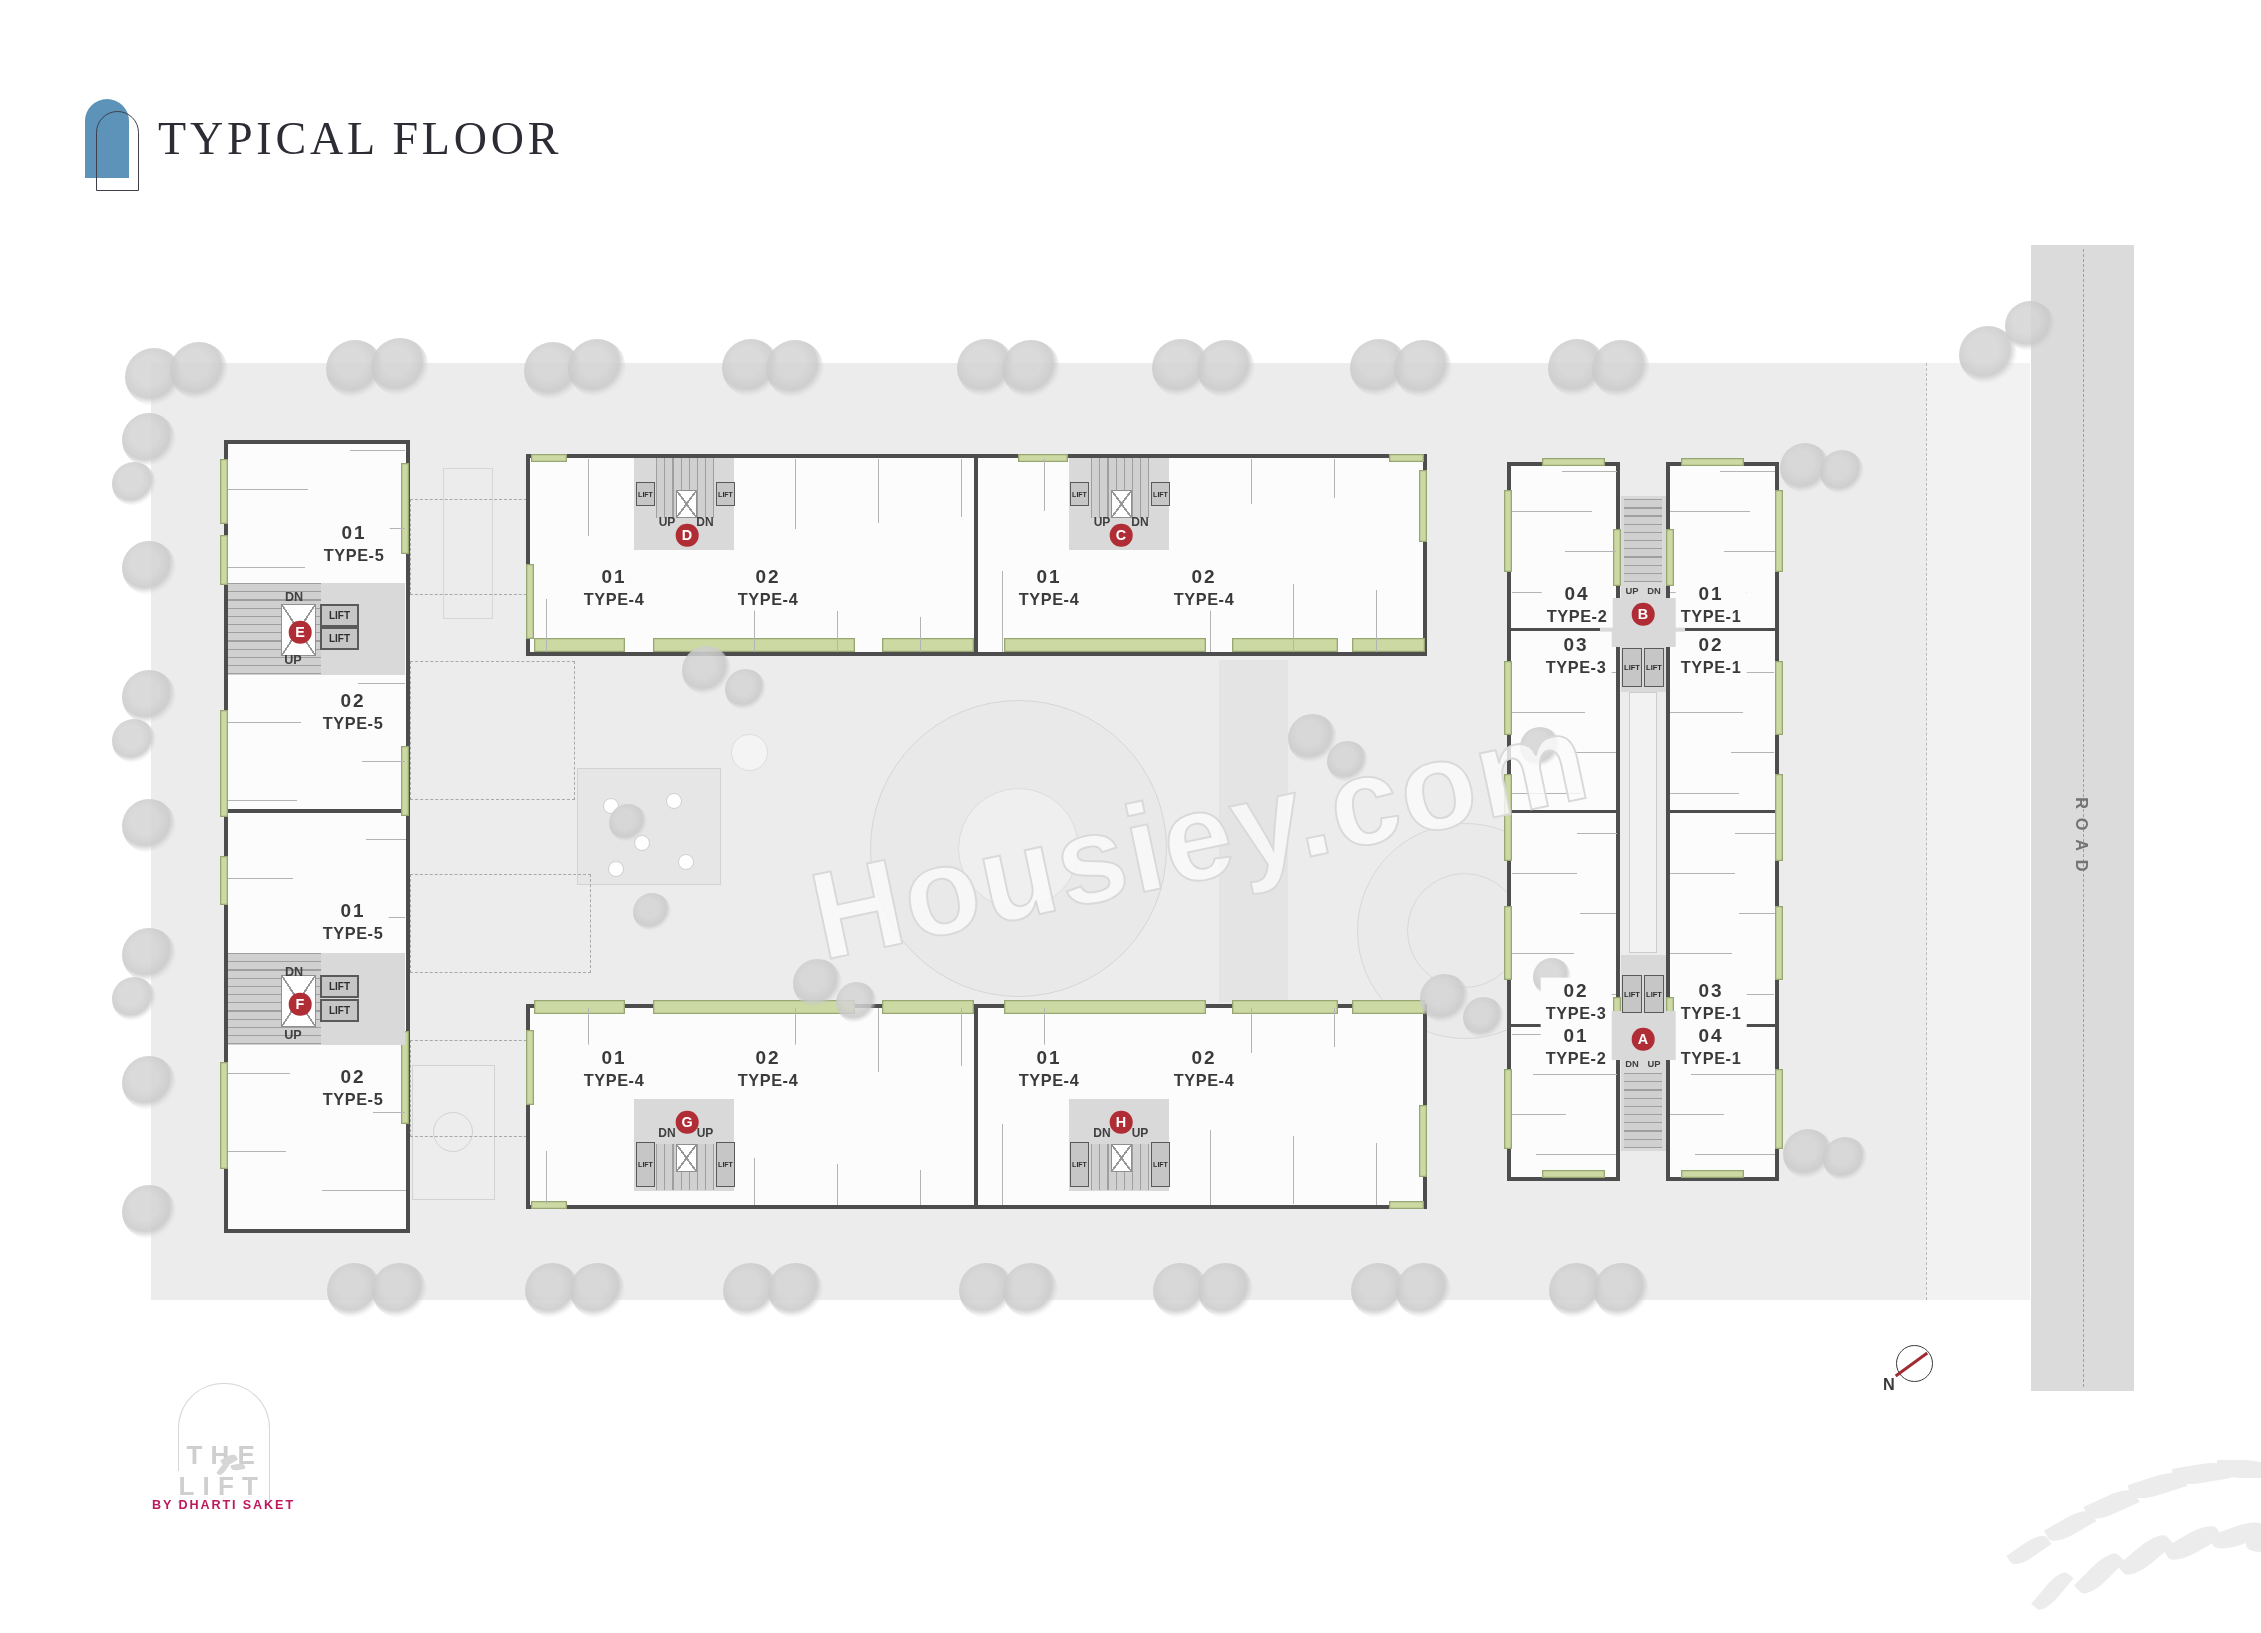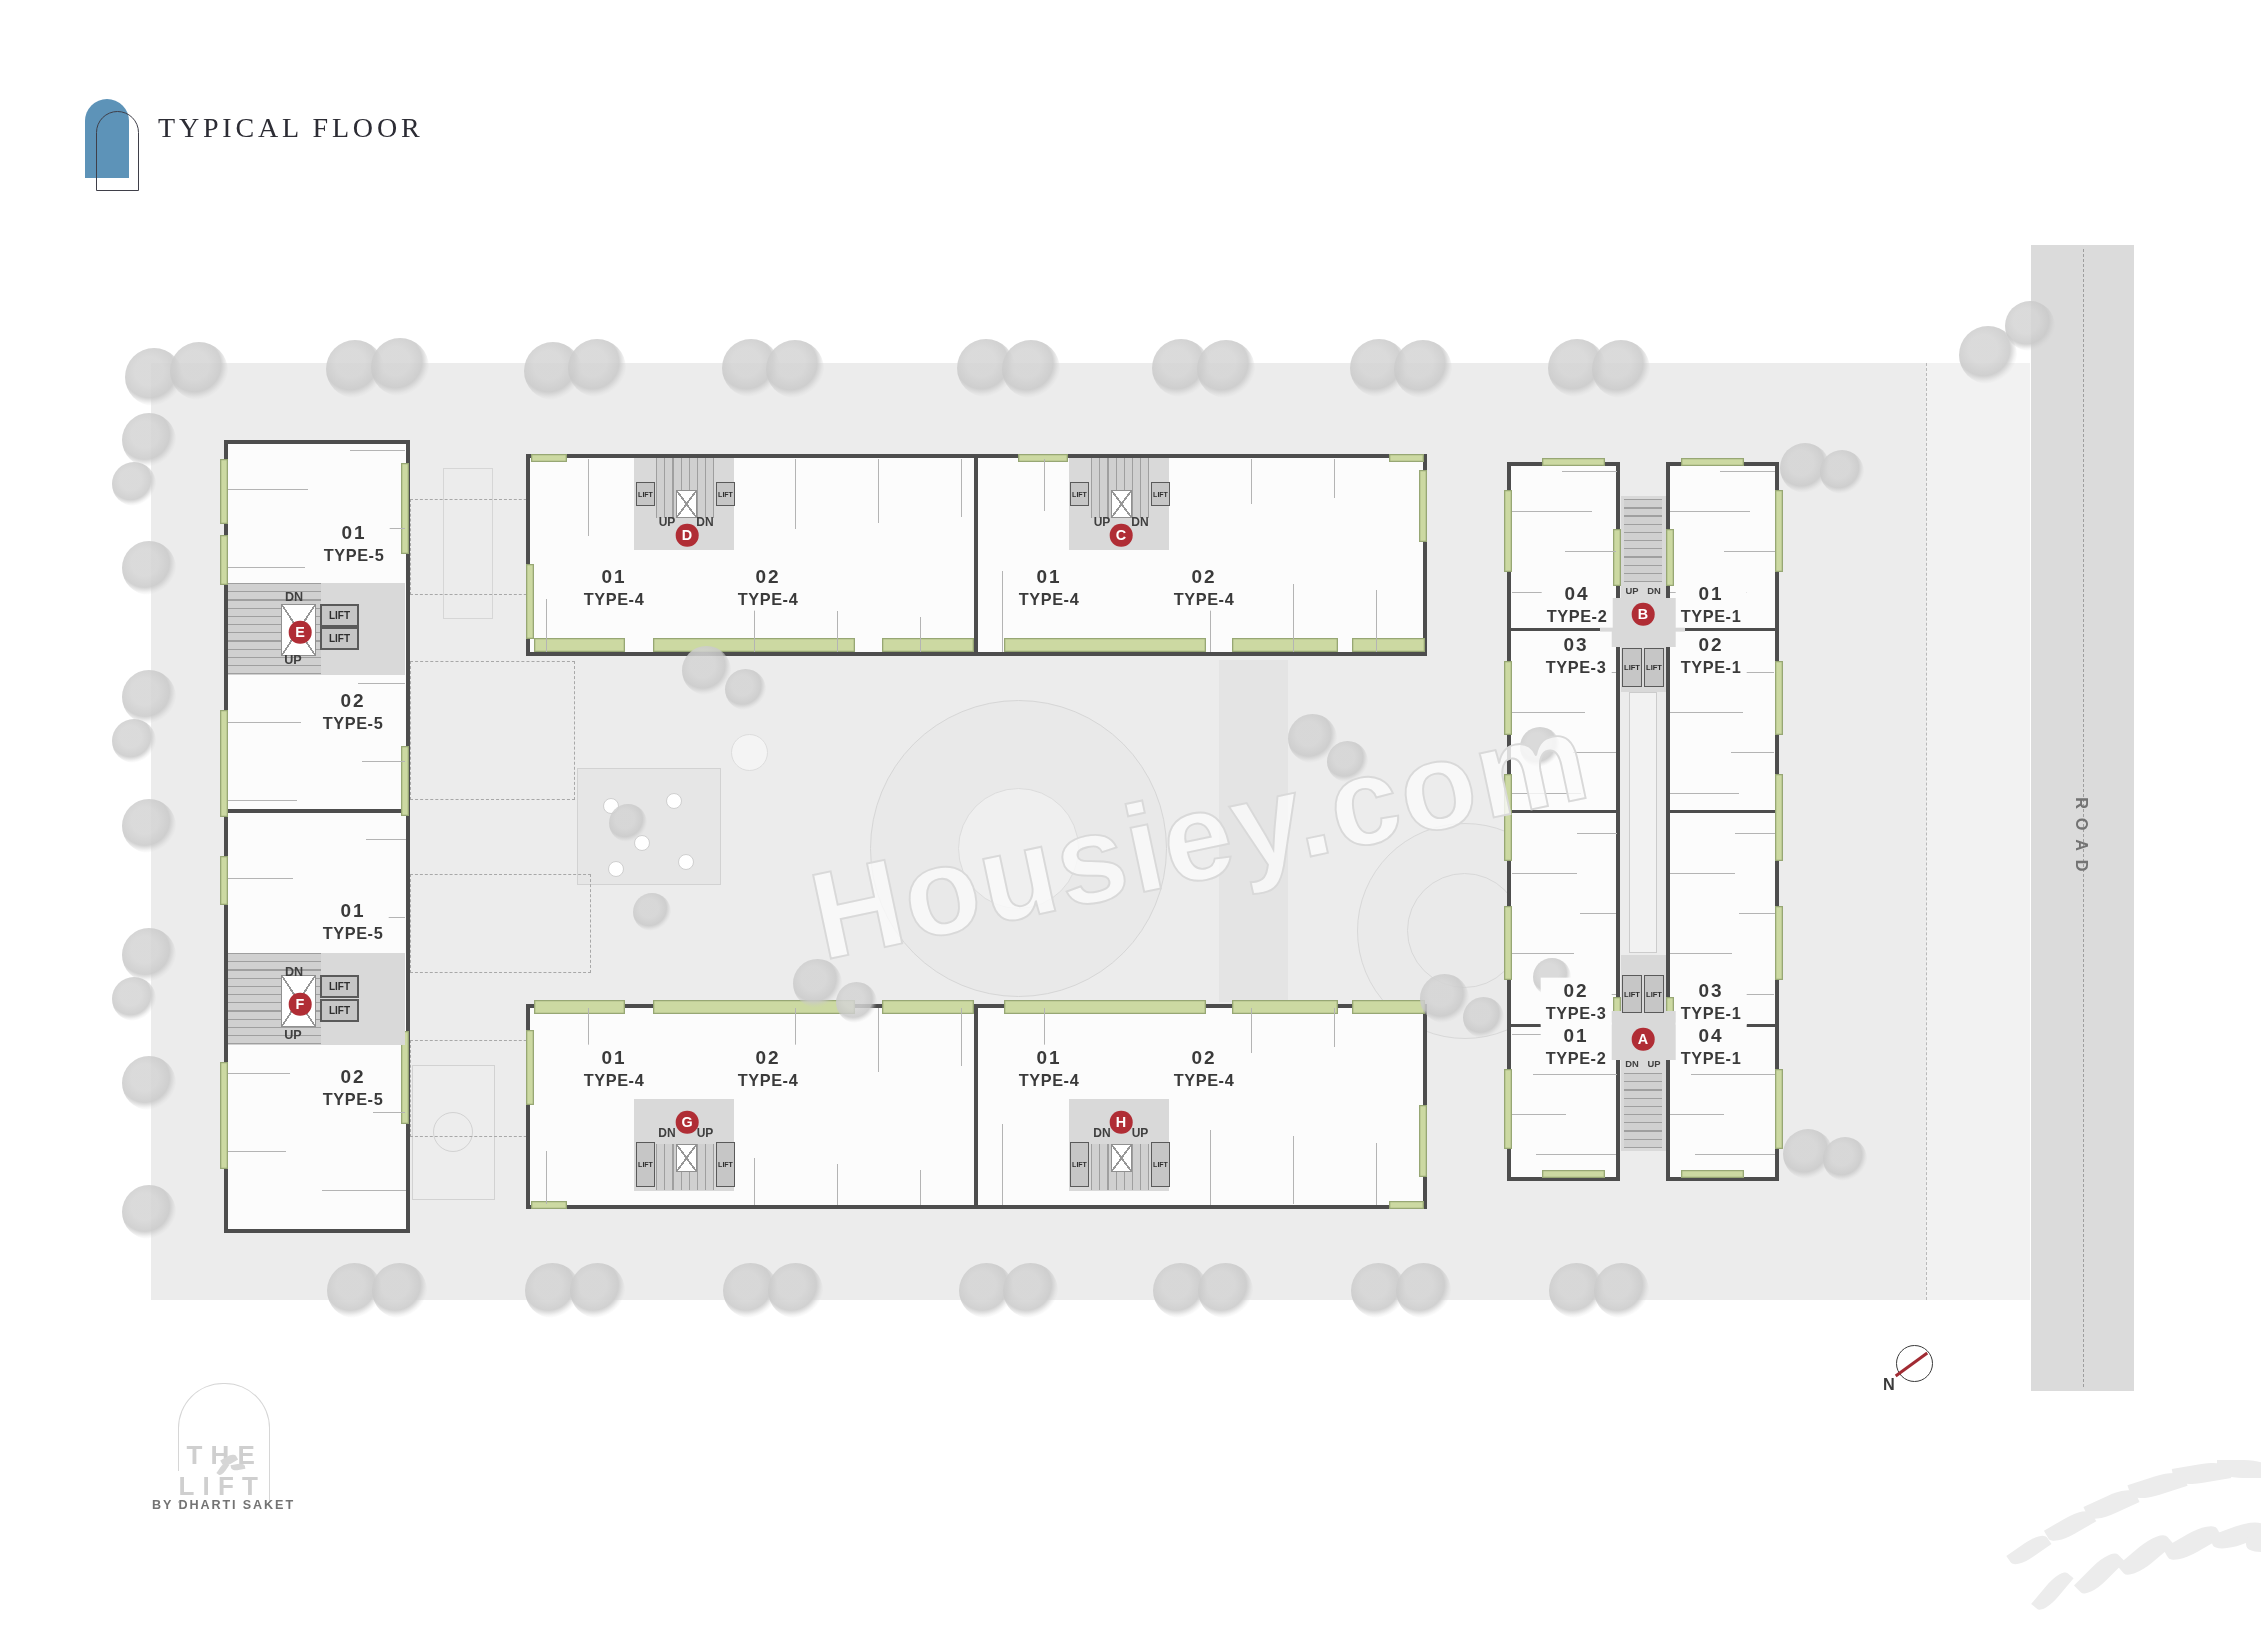--- a/index.html
+++ b/index.html
@@ -2,21 +2,21 @@
 <html style="font-size:10px"><head>
 <meta charset="utf-8">
 <title>TYPICAL FLOOR</title>
 <style>
   html,body{margin:0;padding:0;background:#ffffff;}
   .page{position:relative;width:2261px;height:1633px;background:#ffffff;overflow:hidden;
         font-family:"Liberation Sans",sans-serif;}
 
   
   #page-title{position:absolute;left:158px;top:112px;font-family:"Liberation Serif",serif;
-    font-size:28px;letter-spacing:3.8px;color:#2c2c34;font-weight:500;}
+    font-size:46px;letter-spacing:3.8px;color:#2c2c34;font-weight:500;}
   #arch-icon-blue{position:absolute;left:85px;top:99px;width:44px;height:79px;
     background:#5d93b8;border-radius:22px 22px 0 0;}
   #arch-icon-outline{position:absolute;left:96px;top:111px;width:41px;height:78px;
     border:1.9px solid #3f3f49;border-radius:22px 22px 0 0;background:transparent;}
 
   
   #site{position:absolute;left:151px;top:363px;width:1878px;height:937px;background:#ececec;}
   #site-right-strip{position:absolute;left:1926px;top:363px;width:103px;height:937px;
     background:#f2f2f2;border-left:1.3px dashed #b9b9b9;}
   #road{position:absolute;left:2031px;top:245px;width:103px;height:1146px;background:#dbdbdb;}
@@ -73,21 +73,21 @@
   #compass-needle{position:absolute;left:1892px;top:1363px;width:39px;height:3.1px;background:#a12b33;transform:rotate(-36deg);}
   #compass-n{position:absolute;left:1889px;top:1384px;transform:translate(-50%,-50%);font-size:16.3px;font-weight:bold;color:#3b3b3b;}
 
   
   #logo-arch{position:absolute;left:178px;top:1383px;width:90px;height:119px;border:1.9px solid #d6d6d6;
     border-bottom:none;border-radius:45px 45px 0 0;}
   #logo-name{position:absolute;left:134px;top:1440px;width:179px;text-align:center;font-size:26px;
     font-weight:bold;letter-spacing:8.2px;color:#cfcfcf;}
   #logo-name span{background:#ffffff;padding:0 2.5px;}
   #logo-by{position:absolute;left:134px;top:1498px;width:179px;text-align:center;font-size:12.6px;
-    font-weight:bold;letter-spacing:1.9px;color:#737373;}
+    font-weight:bold;letter-spacing:1.9px;color:#be185d;}
   .sprig{position:absolute;background:#d6d6d6;border-radius:0 50% 0 50%;}
 </style>
 </head>
 <body>
 
 <div class="page">
 
   <div id="arch-icon-blue"></div>
   <div id="arch-icon-outline"></div>
   <div id="page-title">TYPICAL FLOOR</div>

